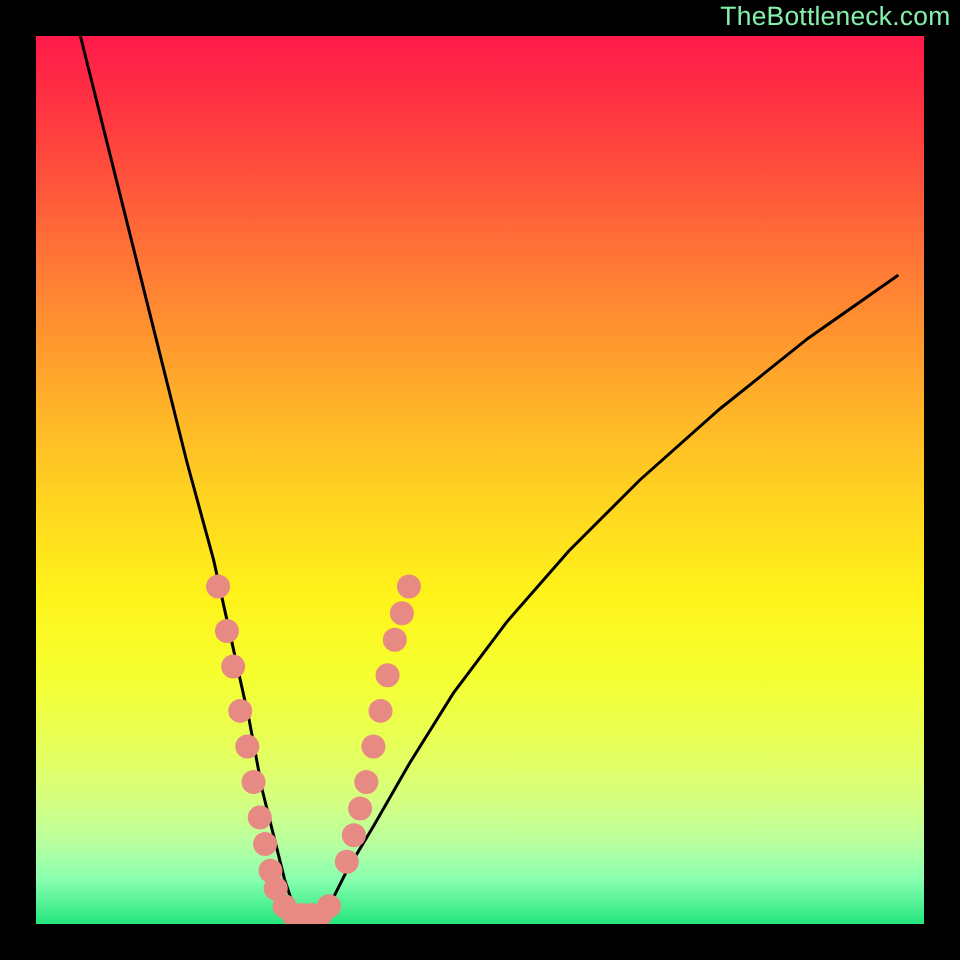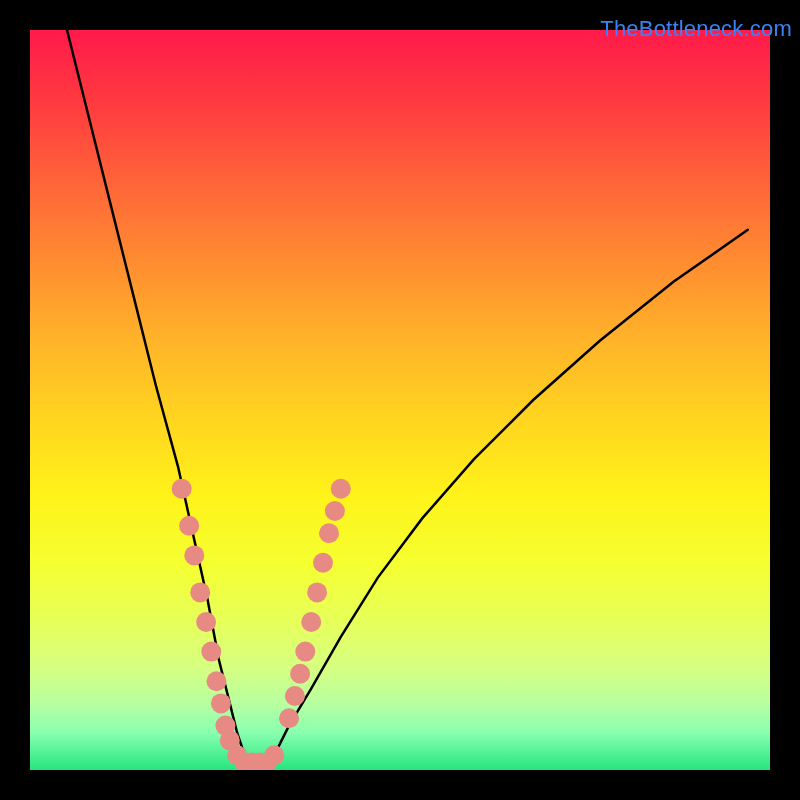--- a/index.html
+++ b/index.html
@@ -37,24 +37,24 @@
       #f5ff30 72%,
       #e6ff5a 80%,
       #d6ff80 86%,
       #b8ffa0 91%,
       #88ffb0 95%,
       #25e57d 100%
     );
   }
   .watermark {
     position: absolute;
-    top: 16px;
+    top: 1px;
     right: 8px;
     font: 400 22px "Segoe UI", Arial, sans-serif;
-    color: #3b82f6;
+    color: #86efac;
     letter-spacing: 0.2px;
     pointer-events: none;
   }
   svg.curve {
     position: absolute;
     inset: 0;
     width: 100%;
     height: 100%;
     pointer-events: none;
   }

